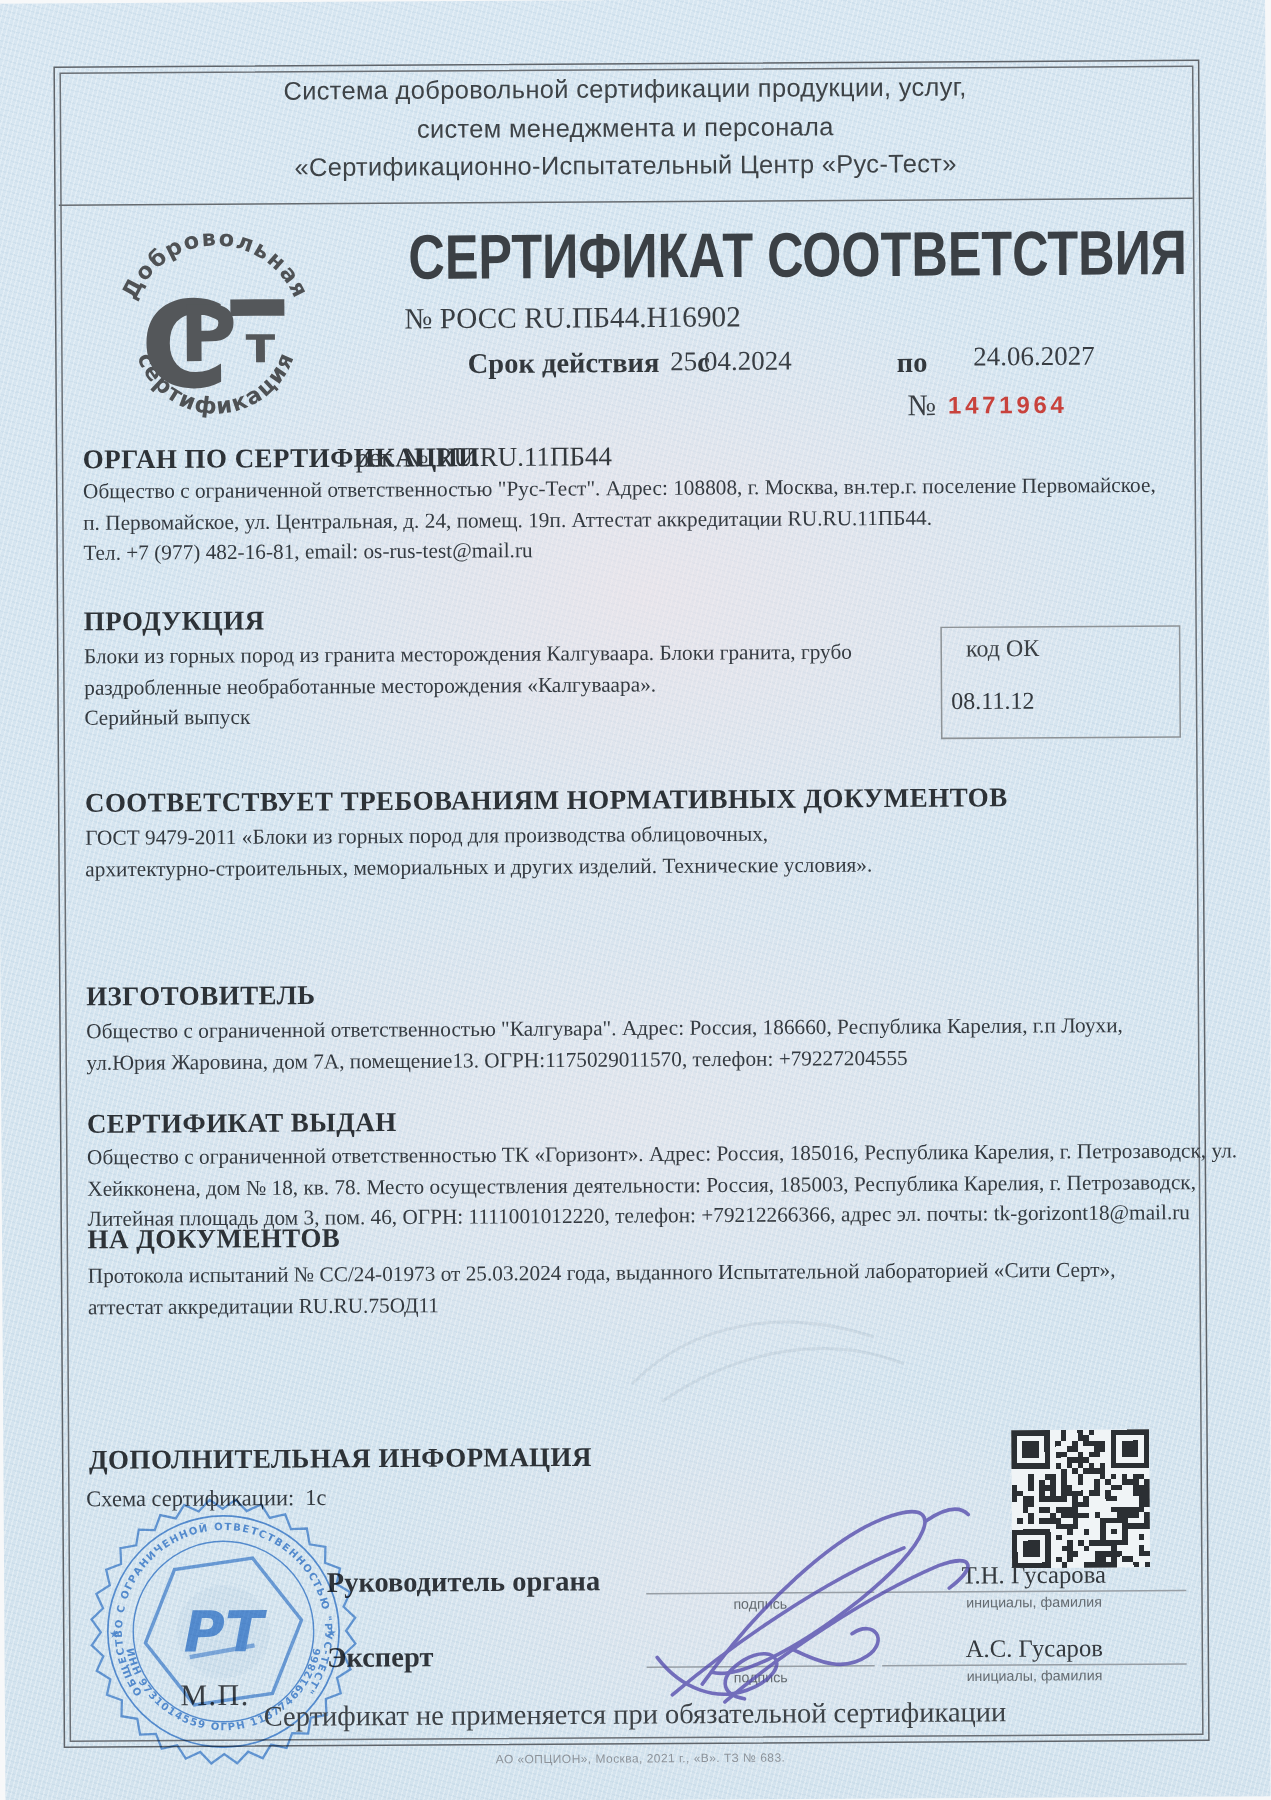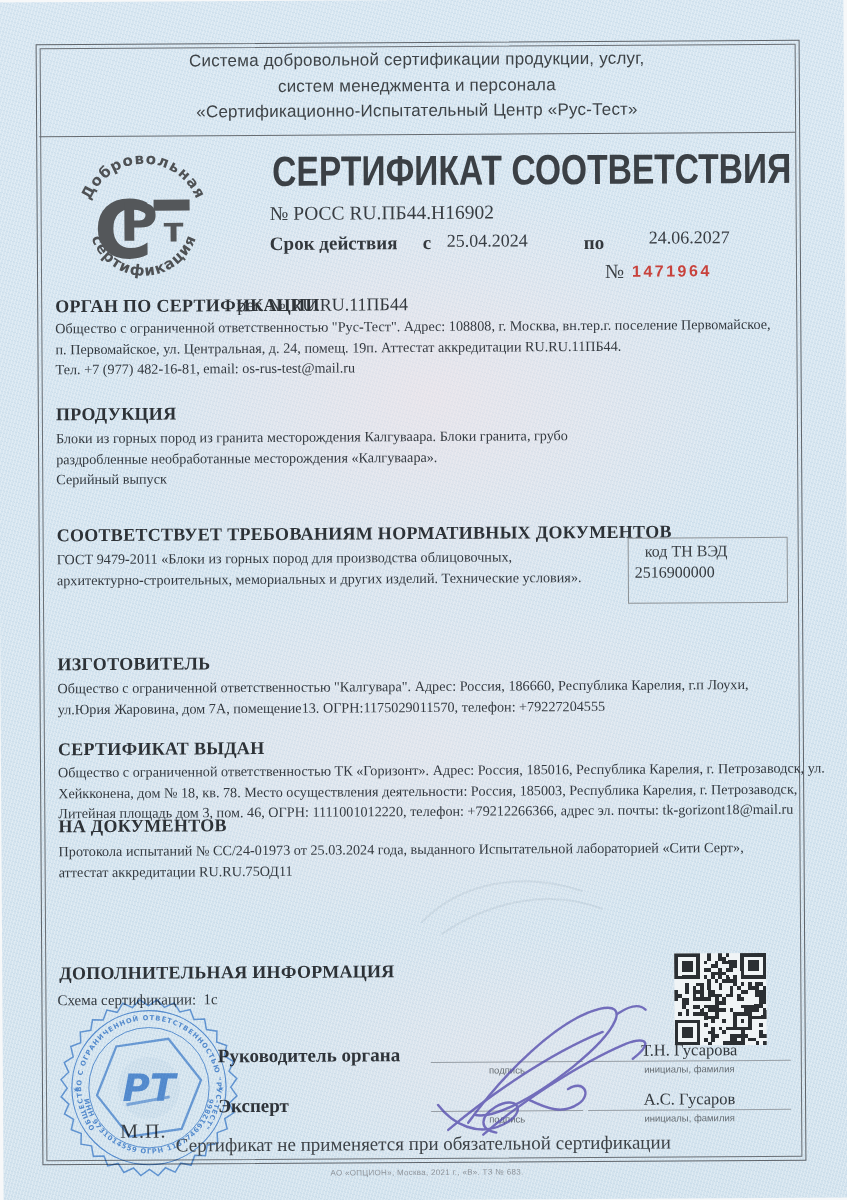--- a/index.html
+++ b/index.html
@@ -17,21 +17,21 @@
   .abs{position:absolute;}
   .frame-outer{left:39px;top:42px;width:762px;height:1119px;border:1px solid #5f646a;}
   .frame-inner{left:3px;top:3px;right:3px;bottom:3px;border:1px solid #6a6f75;}
   .hdr-line{left:39px;width:762px;text-align:center;
     font-family:"Liberation Sans",sans-serif;font-size:17px;color:#3e4347;letter-spacing:.2px;}
   .divider{left:42px;width:756px;top:134px;border-top:1.5px solid #666b70;}
   .title-wrap{left:210px;top:147px;width:592px;text-align:center;white-space:nowrap;}
   .title-wrap span{display:inline-block;transform:scaleX(.8);transform-origin:50% 50%;
     font-family:"Liberation Sans",sans-serif;font-weight:bold;font-size:42px;color:#3b4045;letter-spacing:0;}
   .certno{left:272px;top:202px;font-size:19.5px;color:#383d42;}
-  .vlab{font-size:19px;color:#33383d;font-weight:bold;}
+  .vlab{font-size:19px;color:#33383d;font-weight:bold;margin-left:42px;}
   .vdate{font-size:18px;color:#383d43;}
   .blank-sign{left:607px;top:261px;font-size:20px;color:#3a3f44;}
   .blank-num{left:634px;top:264px;font-family:Liberation Sans, sans-serif;font-weight:bold;
     font-size:16px;letter-spacing:2.5px;color:#c8423c;}
   .sec-h{font-weight:bold;font-size:18px;letter-spacing:.3px;color:#2d3237;white-space:nowrap;}
   .sec-b{font-size:14.2px;line-height:1.45;color:#343a40;white-space:pre;}
   .code-box{border:1px solid #8d9296;width:158px;}
   .code-lab{font-size:16px;color:#3b4045;white-space:nowrap;}
   .code-val{font-size:16px;color:#33383d;white-space:nowrap;}
   .role{font-size:19px;font-weight:bold;color:#2f343a;white-space:nowrap;}
@@ -79,43 +79,43 @@
   </svg>
 
   <div class="abs title-wrap">
     <span>СЕРТИФИКАТ СООТВЕТСТВИЯ</span>
   </div>
 
   <div class="abs certno">№ РОСС RU.ПБ44.Н16902</div>
   <div class="abs vlab" style="left:272px;top:232px">Срок действия</div>
   <div class="abs vlab" style="left:425px;top:232px">с</div>
   <div class="abs vdate" style="left:449px;top:231px">25.04.2024</div>
-  <div class="abs vlab" style="left:586px;top:233px">по</div>
+  <div class="abs vlab" style="left:558px;top:233px">по</div>
   <div class="abs vdate" style="left:651px;top:229px">24.06.2027</div>
   <div class="abs blank-sign">№</div>
   <div class="abs blank-num">1471964</div>
 
   <div class="abs sec-h" style="left:57px;top:294px">ОРГАН ПО СЕРТИФИКАЦИИ</div>
   <div class="abs" style="left:239px;top:294px;font-size:18px;color:#33383d;white-space:nowrap">рег. № RU.RU.11ПБ44</div>
   <div class="abs sec-b" style="left:57px;top:316px">Общество с ограниченной ответственностью "Рус-Тест". Адрес: 108808, г. Москва, вн.тер.г. поселение Первомайское,
 п. Первомайское, ул. Центральная, д. 24, помещ. 19п. Аттестат аккредитации RU.RU.11ПБ44.
 Тел. +7 (977) 482-16-81, email: os-rus-test@mail.ru</div>
 
   <div class="abs sec-h" style="left:57px;top:402px">ПРОДУКЦИЯ</div>
   <div class="abs sec-b" style="left:57px;top:426px">Блоки из горных пород из гранита месторождения Калгуваара. Блоки гранита, грубо
 раздробленные необработанные месторождения «Калгуваара».
 Серийный выпуск</div>
+  <div class="abs code-box" style="left:628px;top:419px;height:73px">
+    <div class="abs code-lab" style="left:16px;top:6px">код ОК</div>
+    <div class="abs code-val" style="left:6px;top:41px">08.11.12</div>
+  </div>
 
   <div class="abs sec-h" style="left:57px;top:523px">СООТВЕТСТВУЕТ ТРЕБОВАНИЯМ НОРМАТИВНЫХ ДОКУМЕНТОВ</div>
   <div class="abs sec-b" style="left:57px;top:547px">ГОСТ 9479-2011 «Блоки из горных пород для производства облицовочных,
 архитектурно-строительных, мемориальных и других изделий. Технические условия».</div>
-  <div class="abs code-box" style="left:628px;top:539px;height:64px">
-    <div class="abs code-lab" style="left:16px;top:4px">код ТН ВЭД</div>
-    <div class="abs code-val" style="left:6px;top:25px">2516900000</div>
-  </div>
 
   <div class="abs sec-h" style="left:57px;top:652px">ИЗГОТОВИТЕЛЬ</div>
   <div class="abs sec-b" style="left:57px;top:676px">Общество с ограниченной ответственностью "Калгувара". Адрес: Россия, 186660, Республика Карелия, г.п Лоухи,
 ул.Юрия Жаровина, дом 7А, помещение13. ОГРН:1175029011570, телефон: +79227204555</div>
 
   <div class="abs sec-h" style="left:57px;top:737px">СЕРТИФИКАТ ВЫДАН</div>
   <div class="abs sec-b" style="left:57px;top:760px">Общество с ограниченной ответственностью ТК «Горизонт». Адрес: Россия, 185016, Республика Карелия, г. Петрозаводск, ул.
 Хейкконена, дом № 18, кв. 78. Место осуществления деятельности: Россия, 185003, Республика Карелия, г. Петрозаводск,
 Литейная площадь дом 3, пом. 46, ОГРН: 1111001012220, телефон: +79212266366, адрес эл. почты: tk-gorizont18@mail.ru</div>
 

